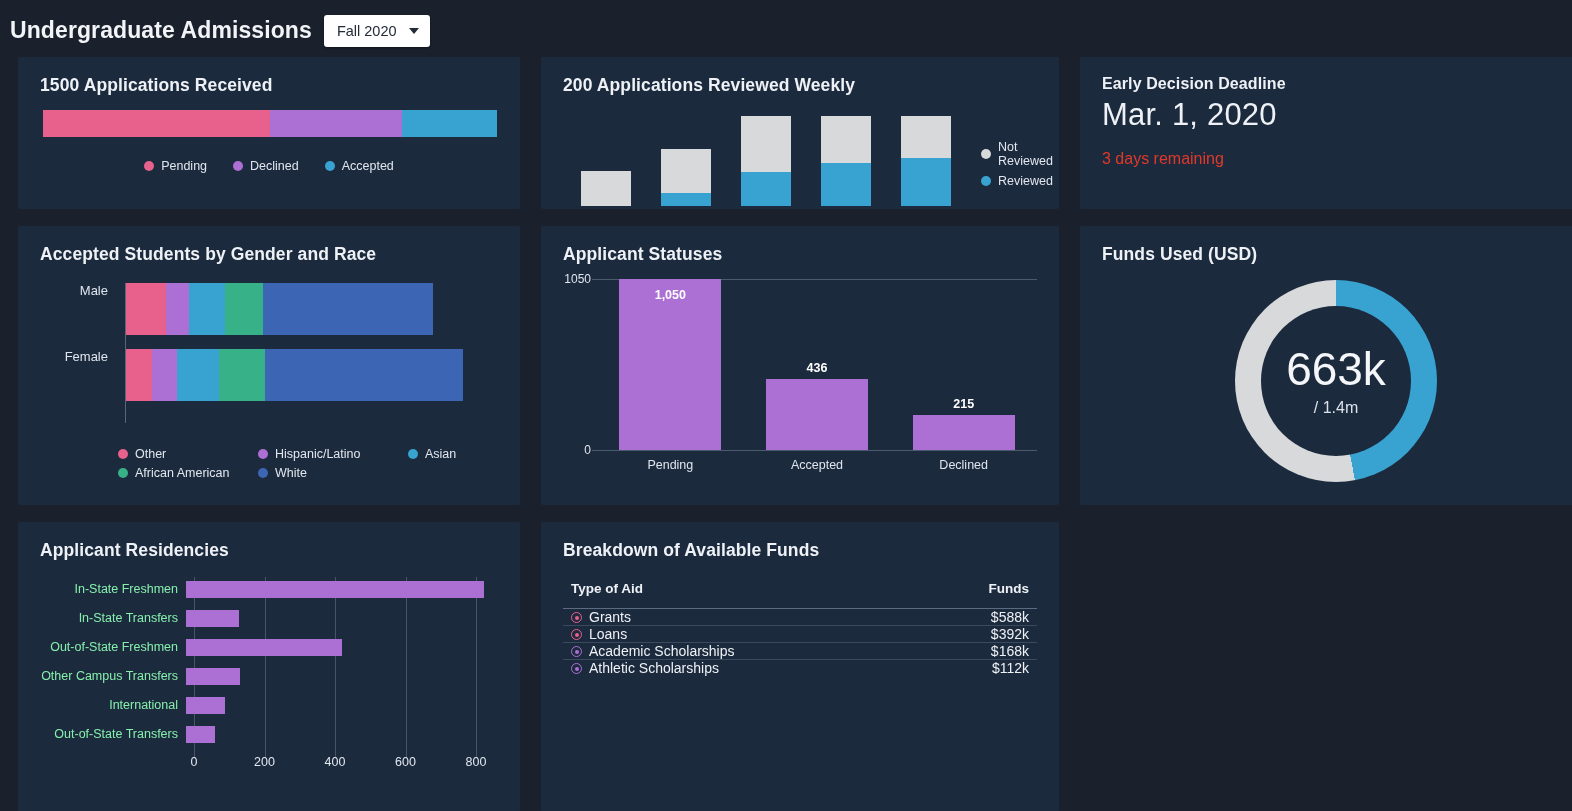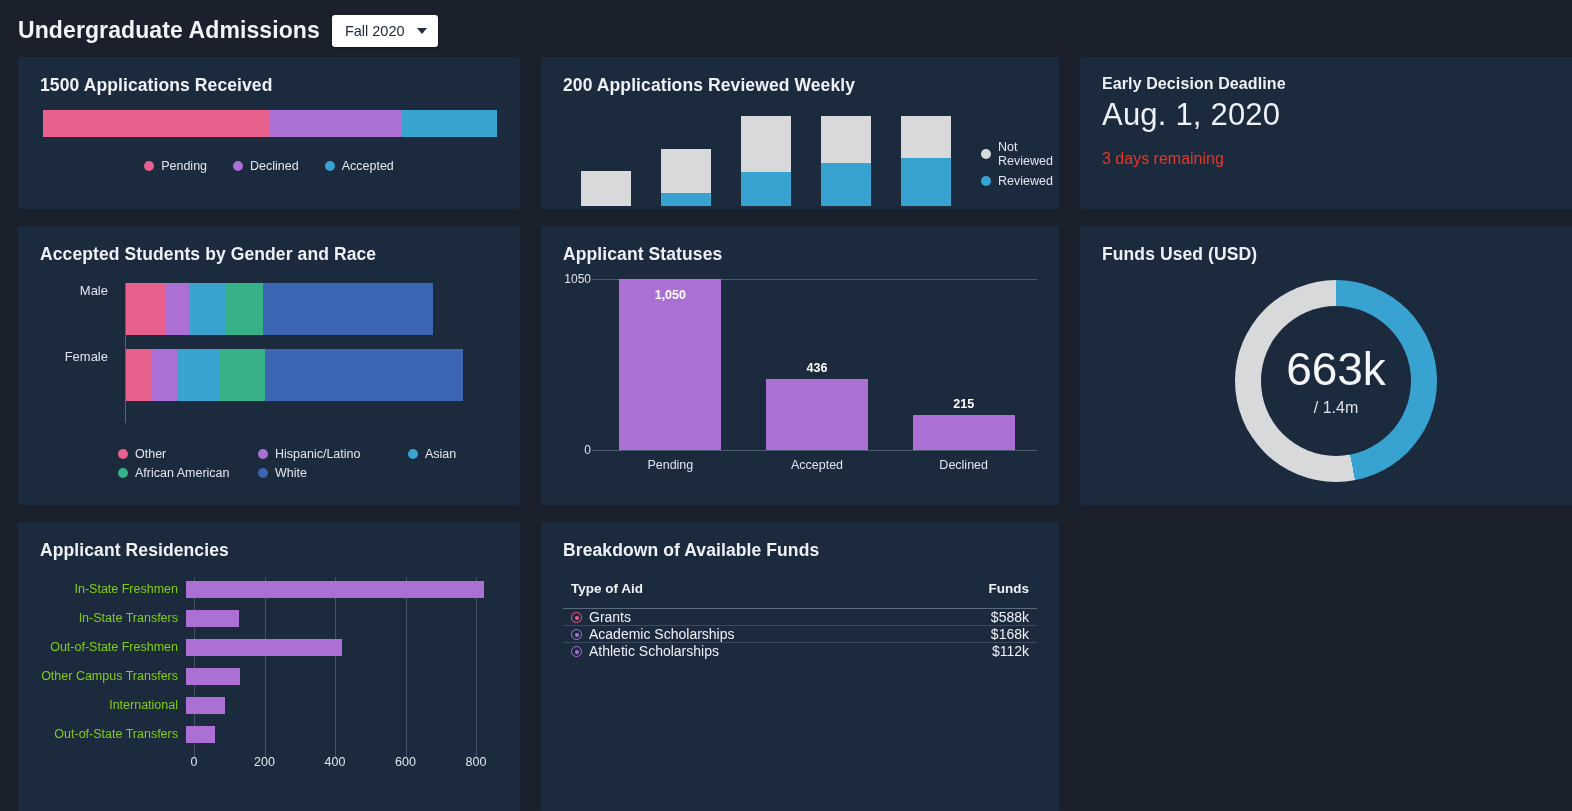--- a/index.html
+++ b/index.html
@@ -5,21 +5,21 @@
   * { box-sizing: border-box; margin: 0; padding: 0; }
   html, body {
     width: 1572px; height: 811px;
     background: #1a202c;
     font-family: "Liberation Sans", sans-serif;
     overflow: hidden;
   }
   .page { width: 1572px; height: 811px; background: #1a202c; position: relative; }
 
   
-  .header { display: flex; align-items: center; gap: 12px; padding: 14px 0 10px 18px; height: 57px; }
+  .header { display: flex; align-items: center; gap: 12px; padding: 14px 0 10px 10px; height: 57px; }
   .header-title { font-size: 23px; font-weight: bold; color: #f2f4f7; letter-spacing: .1px; }
   .term-select {
     display: inline-flex; align-items: center; gap: 12px;
     background: #ffffff; color: #222b38;
     font-size: 14.5px; border-radius: 3px;
     padding: 8px 11px 8px 13px; cursor: pointer;
     box-shadow: 0 1px 2px rgba(0,0,0,.35);
   }
   .caret { width: 0; height: 0; border-left: 5.5px solid transparent; border-right: 5.5px solid transparent; border-top: 6.5px solid #222b38; }
 
@@ -77,21 +77,21 @@
   
   .gauge-wrap { display: flex; justify-content: center; align-items: center; height: 212px; margin-top: -4px; }
   .gauge { position: relative; width: 202px; height: 202px; border-radius: 50%; }
   .gauge-hole { position: absolute; inset: 26px; background: #1c2a3e; border-radius: 50%; display: flex; flex-direction: column; align-items: center; justify-content: center; }
   .gauge-main { font-size: 46px; color: #f4f6f9; line-height: 1; }
   .gauge-sub { font-size: 16px; color: #dbe1ea; margin-top: 7px; }
 
   
   .res-plot { position: relative; margin-top: 16px; }
   .res-row { display: flex; align-items: center; height: 24px; margin-bottom: 5px; }
-  .res-label { width: 146px; text-align: right; padding-right: 8px; font-size: 12.5px; color: #84cc16; }
+  .res-label { width: 146px; text-align: right; padding-right: 8px; font-size: 12.5px; color: #86efac; }
   .res-track { position: relative; flex: 1; height: 24px; }
   .res-bar { height: 17px; margin-top: 3.5px; background: #ac6fd4; }
   .res-gridlines { position: absolute; left: 154px; right: 22px; top: 0; height: 181px; pointer-events: none; }
   .res-gridlines i { position: absolute; top: 0; bottom: 0; width: 1px; background: #46536a; }
   .res-xaxis { position: relative; margin-left: 154px; margin-right: 22px; height: 20px; }
   .res-xaxis span { position: absolute; top: 4px; font-size: 12.5px; color: #e1e7ef; transform: translateX(-50%); }
 
   
   .pie-row { display: flex; align-items: center; margin-top: 6px; }
   .pie { width: 180px; height: 180px; border-radius: 50%; position: relative; margin-left: 42px; }
@@ -181,21 +181,21 @@
             <div class="legend-item">
               <span class="dot" style="background:#38a3d1"></span>
               <span>Reviewed</span>
             </div>
           </div>
       </div>
     </div>
 
     <div class="card">
       <div class="card-title sm">Early Decision Deadline</div>
-      <div class="deadline-date">Aug. 1, 2020</div>
+      <div class="deadline-date">Mar. 1, 2020</div>
       <div class="deadline-note">3 days remaining</div>
     </div>
 
     <div class="card">
       <div class="card-title">Accepted Students by Gender and Race</div>
       <div class="race-plot">
         <div class="race-axis"></div>
         <div id="c4-rows">
             <div class="race-row">
               <div class="race-label">Male</div>
@@ -354,20 +354,24 @@
           <th>Type of Aid</th>
           <th class="right">Funds</th>
         </tr>
           </thead>
         <tbody id="c9-rows">
             <tr>
               <td><span class="ring" style="color:#e8608c"></span>Grants</td>
               <td class="right">$588k</td>
             </tr>
             <tr>
+              <td><span class="ring" style="color:#e8608c"></span>Loans</td>
+              <td class="right">$392k</td>
+            </tr>
+            <tr>
               <td><span class="ring" style="color:#ac6fd4"></span>Academic Scholarships</td>
               <td class="right">$168k</td>
             </tr>
             <tr>
               <td><span class="ring" style="color:#ac6fd4"></span>Athletic Scholarships</td>
               <td class="right">$112k</td>
             </tr>
           </tbody>
       </table>
     </div>

